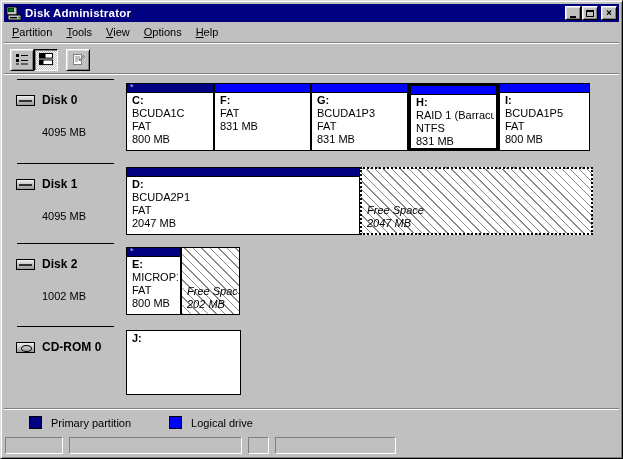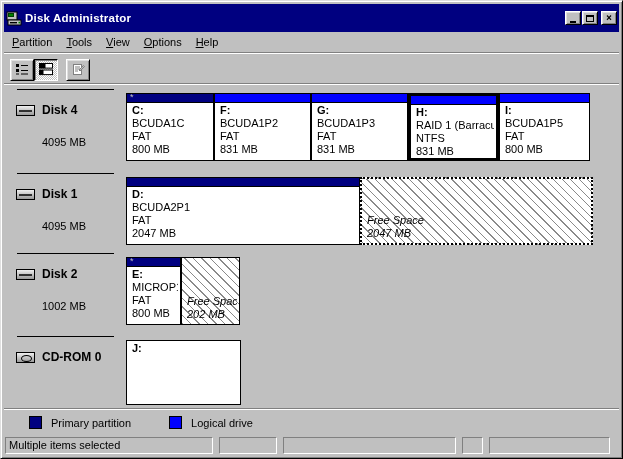--- a/index.html
+++ b/index.html
@@ -7,21 +7,21 @@
   body { font-family:"Liberation Sans", sans-serif; font-size:11px; color:#000; }
 
   .window {
     position:relative; width:623px; height:459px; background:#c0c0c0;
     border:1px solid; border-color:#dfdfdf #000 #000 #dfdfdf;
     box-shadow: inset 1px 1px 0 #fff, inset -1px -1px 0 #808080;
     padding:3px; display:flex; flex-direction:column;
   }
 
   
-  .titlebar { height:28px; background:#000080; display:flex; align-items:center; padding:0 2px; flex:0 0 auto; }
+  .titlebar { height:18px; background:#000080; display:flex; align-items:center; padding:0 2px; flex:0 0 auto; }
   .titlebar .app-icon { width:16px; height:15px; margin-right:3px; flex:0 0 auto; }
   .titlebar .title { color:#fff; font-weight:bold; font-size:11.5px; flex:1 1 auto; letter-spacing:.2px; }
   .tb-btn { width:16px; height:14px; background:#c0c0c0; border:1px solid; border-color:#fff #000 #000 #fff;
     box-shadow: inset 1px 1px 0 #dfdfdf, inset -1px -1px 0 #808080;
     display:flex; align-items:center; justify-content:center; margin-left:1px; position:relative; }
   .tb-btn.close { margin-left:3px; }
   .glyph-min { width:6px; height:2px; background:#000; margin-top:7px; }
   .glyph-max { width:8px; height:7px; border:1px solid #000; border-top-width:2px; }
   .glyph-close { font-weight:bold; font-size:10px; line-height:10px; font-family:"DejaVu Sans Mono",monospace; }
 
@@ -143,41 +143,40 @@
       </div>
     </div>
   <div class="groove"></div>
 
   <div class="client" id="disk-area">
       <div class="disk-row" style="height: 68px; margin-bottom: 16px;">
         <div class="row-left">
           <div class="row-sep"></div>
           <div class="disk-title">
             <span class="dev-icon disk"></span>
-            <span class="disk-name">Disk 4</span>
+            <span class="disk-name">Disk 0</span>
           </div>
           <div class="disk-size">4095 MB</div>
         </div>
         <div class="row-boxes">
           <div class="pbox" style="width: 88px; height: 68px;">
             <div class="pbar" style="background:#000080">
               <span class="active-marker">*</span>
             </div>
             <div class="ptext">
               <div class="pletter">C:</div>
               <div>BCUDA1C</div>
               <div>FAT</div>
               <div>800 MB</div>
             </div>
           </div>
           <div class="pbox" style="width: 97px; height: 68px;">
             <div class="pbar" style="background:#0000FF"></div>
             <div class="ptext">
               <div class="pletter">F:</div>
-              <div>BCUDA1P2</div>
               <div>FAT</div>
               <div>831 MB</div>
             </div>
           </div>
           <div class="pbox" style="width: 97px; height: 68px;">
             <div class="pbar" style="background:#0000FF"></div>
             <div class="ptext">
               <div class="pletter">G:</div>
               <div>BCUDA1P3</div>
               <div>FAT</div>
@@ -284,19 +283,18 @@
         <span class="swatch" style="background:#000080"></span>
         <span>Primary partition</span>
       </div>
       <div class="legend-item">
         <span class="swatch" style="background:#0000FF"></span>
         <span>Logical drive</span>
       </div>
     </div>
 
   <div class="statusbar" id="status-bar">
-      <div class="spanel" style="width: 208px;">Multiple items selected</div>
       <div class="spanel" style="width: 58px;"></div>
       <div class="spanel" style="width: 173px;"></div>
       <div class="spanel" style="width: 21px;"></div>
       <div class="spanel" style="width: 121px;"></div>
     </div>
 </div>
 
 </body></html>

